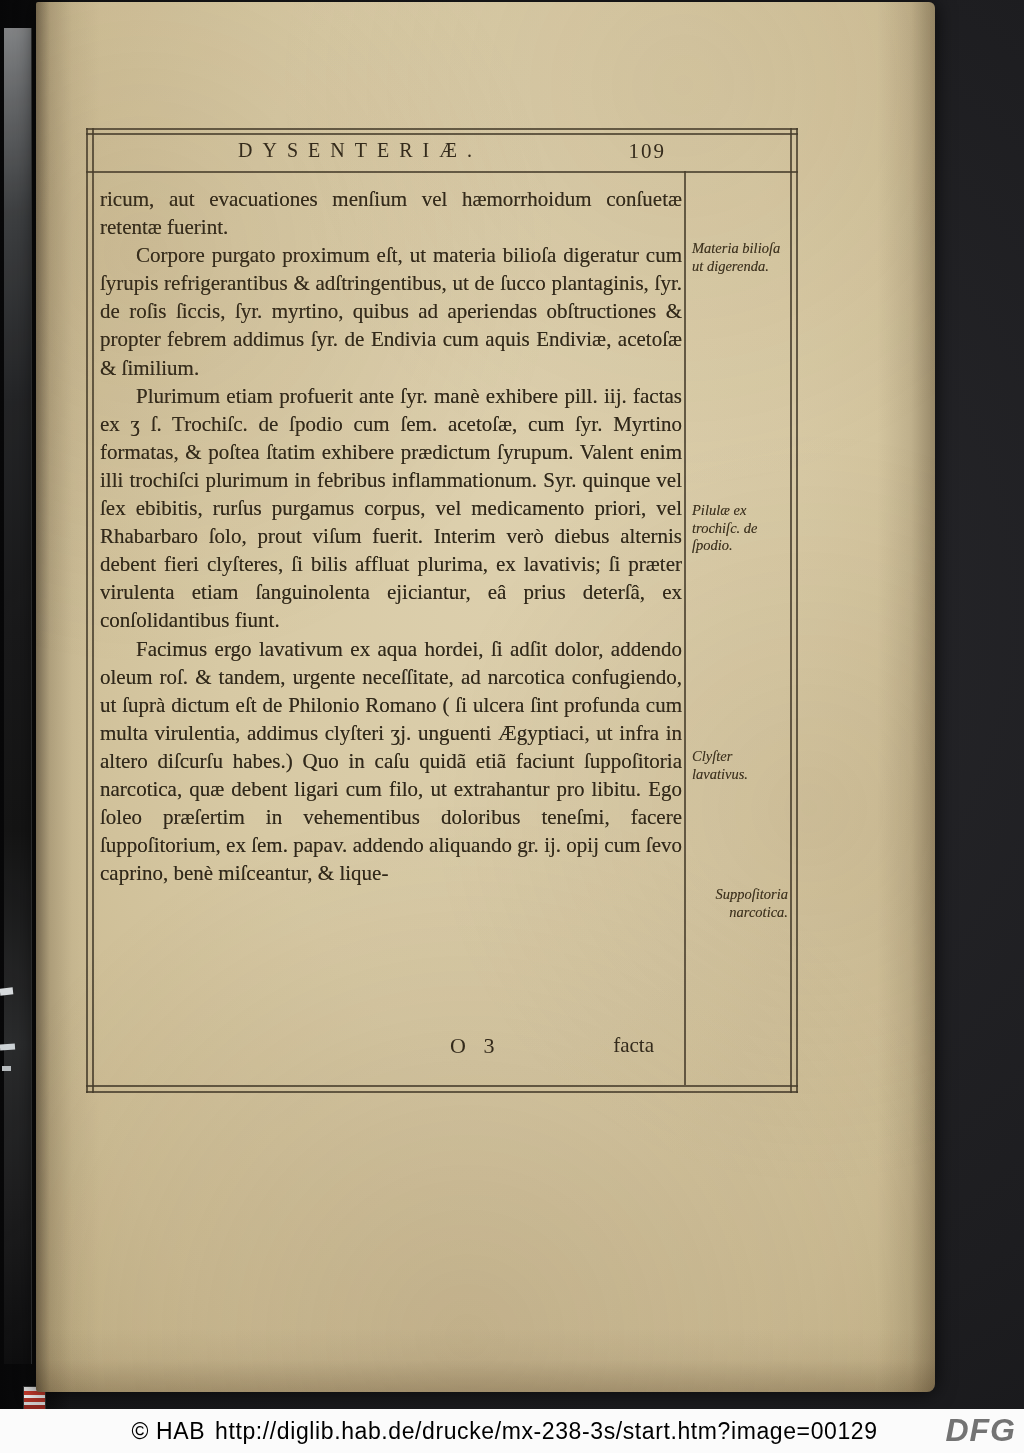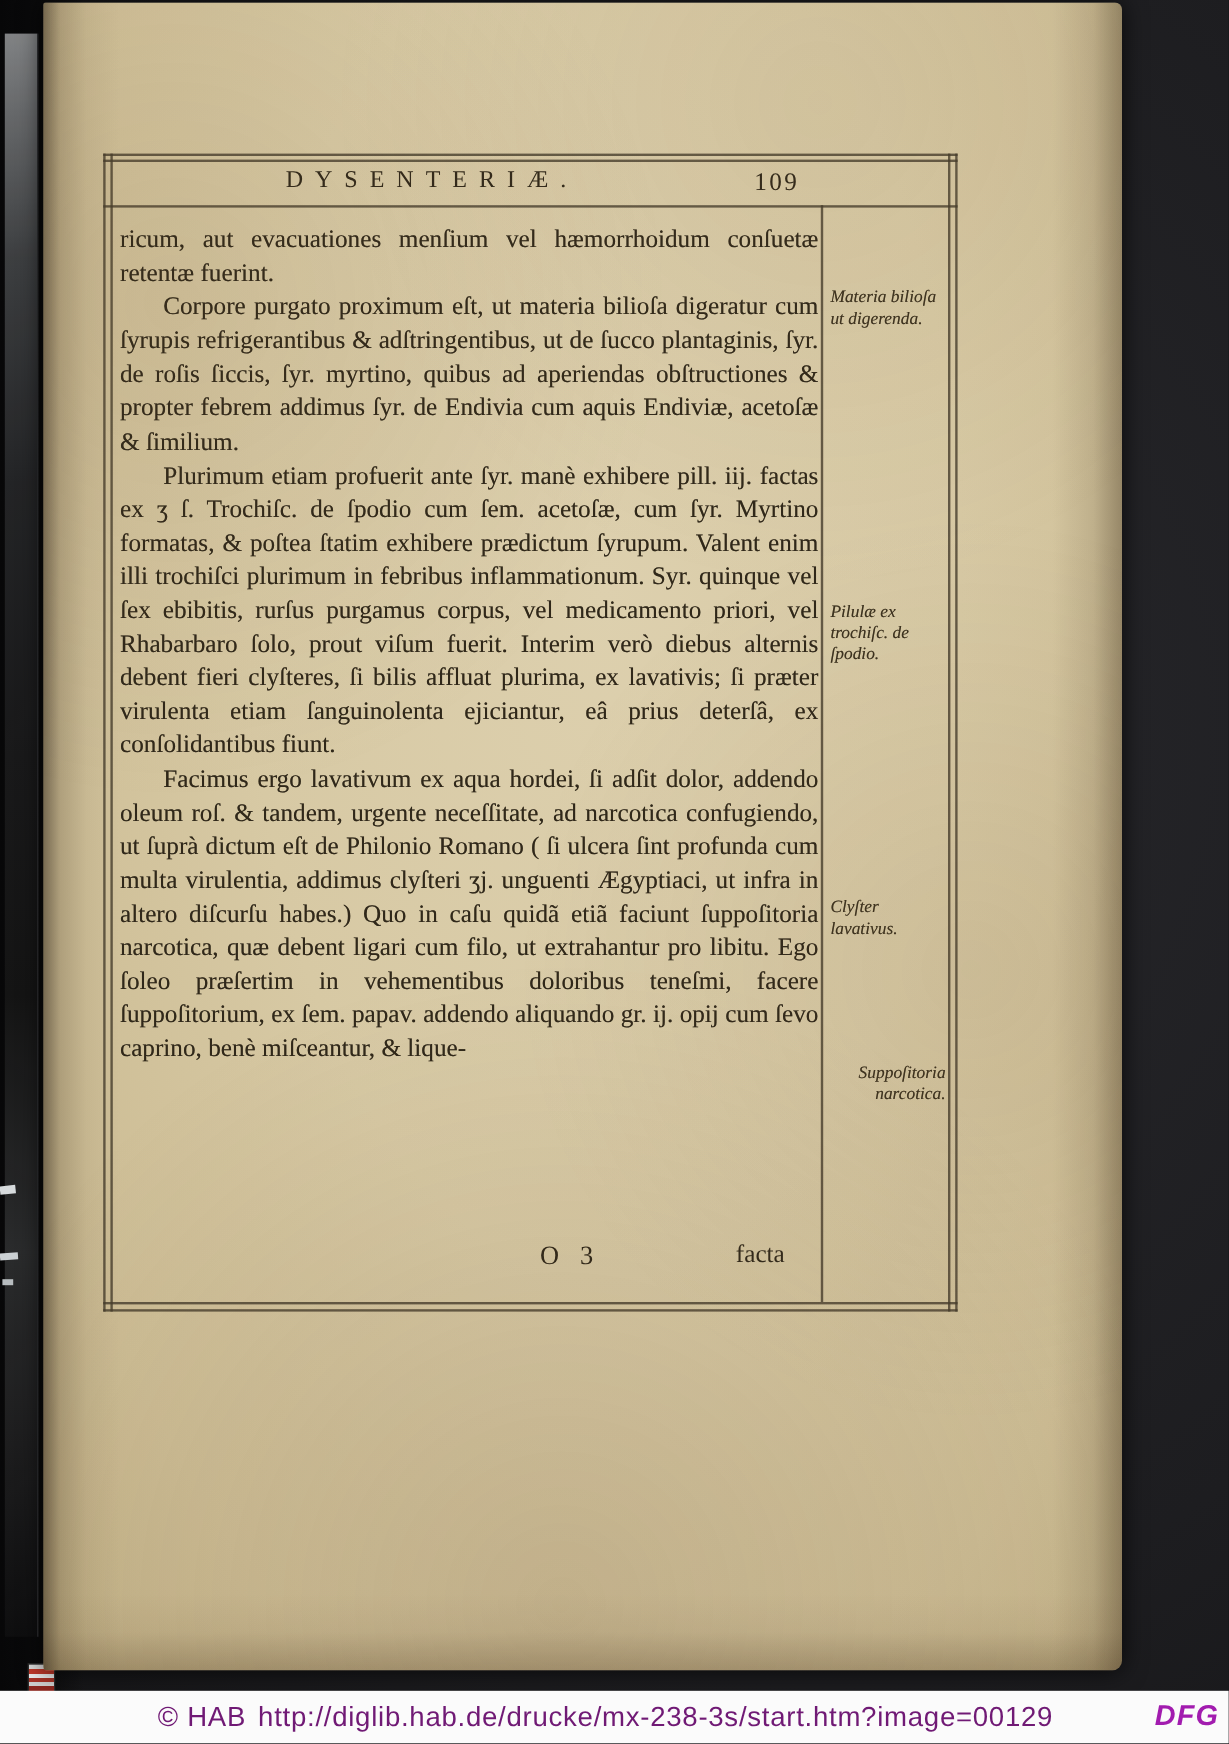--- a/index.html
+++ b/index.html
@@ -91,26 +91,26 @@
   }
   .signature-mark{position:absolute;left:350px;letter-spacing:6px;}
   .catchword{position:absolute;right:28px;font-size:21px;}
   
   .footer-bar{
     position:absolute;left:0;top:1409px;width:1024px;height:44px;
     background:#fbfbfb;font-family:"Liberation Sans", sans-serif;
   }
   .footer-text{
     position:absolute;left:50%;top:50%;transform:translate(-51%,-50%);
-    font-size:23px;letter-spacing:.6px;color:#701a75;white-space:nowrap;
+    font-size:23px;letter-spacing:.6px;color:#000000;white-space:nowrap;
   }
   .footer-text .credit{margin-right:10px;}
   .dfg-logo{
     position:absolute;right:8px;top:50%;transform:translateY(-52%);
-    font-size:24px;font-weight:700;font-style:italic;color:#a21caf;letter-spacing:1px;
+    font-size:32px;font-weight:700;font-style:italic;color:#737373;letter-spacing:1px;
   }
 </style>
 </head>
 <body>
 
 <div class="stage">
 
   <div class="book-edge"></div>
   <div class="edge-mark m1"></div>
   <div class="edge-mark m2"></div>

